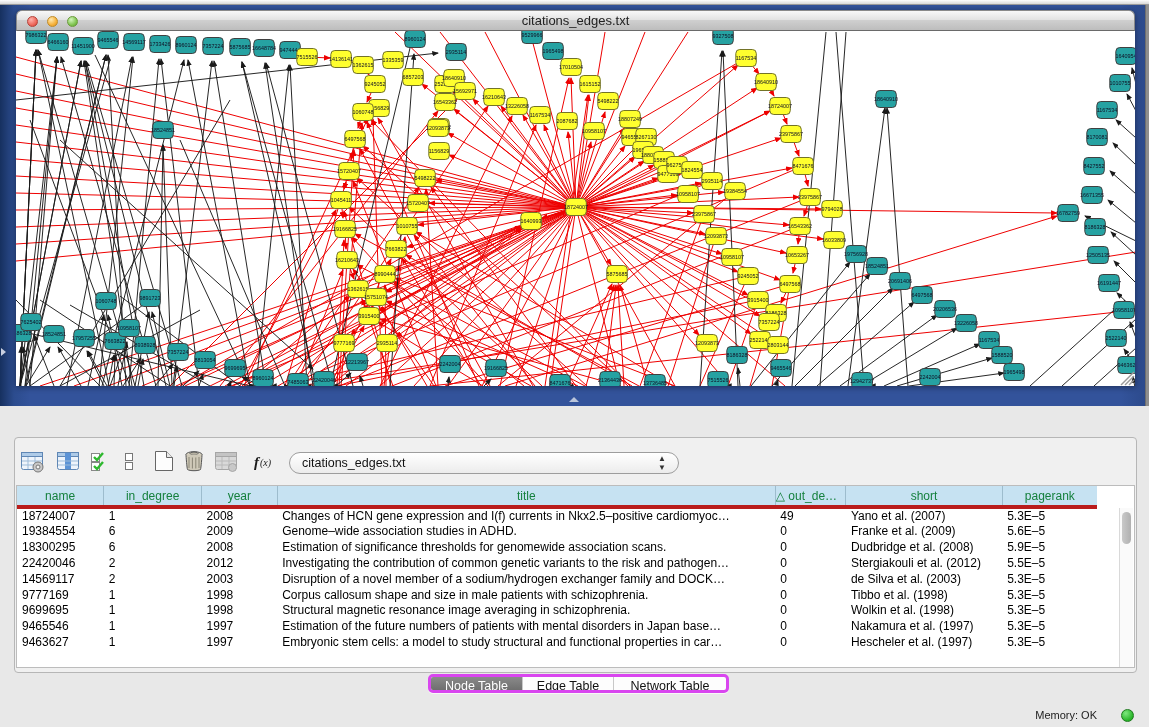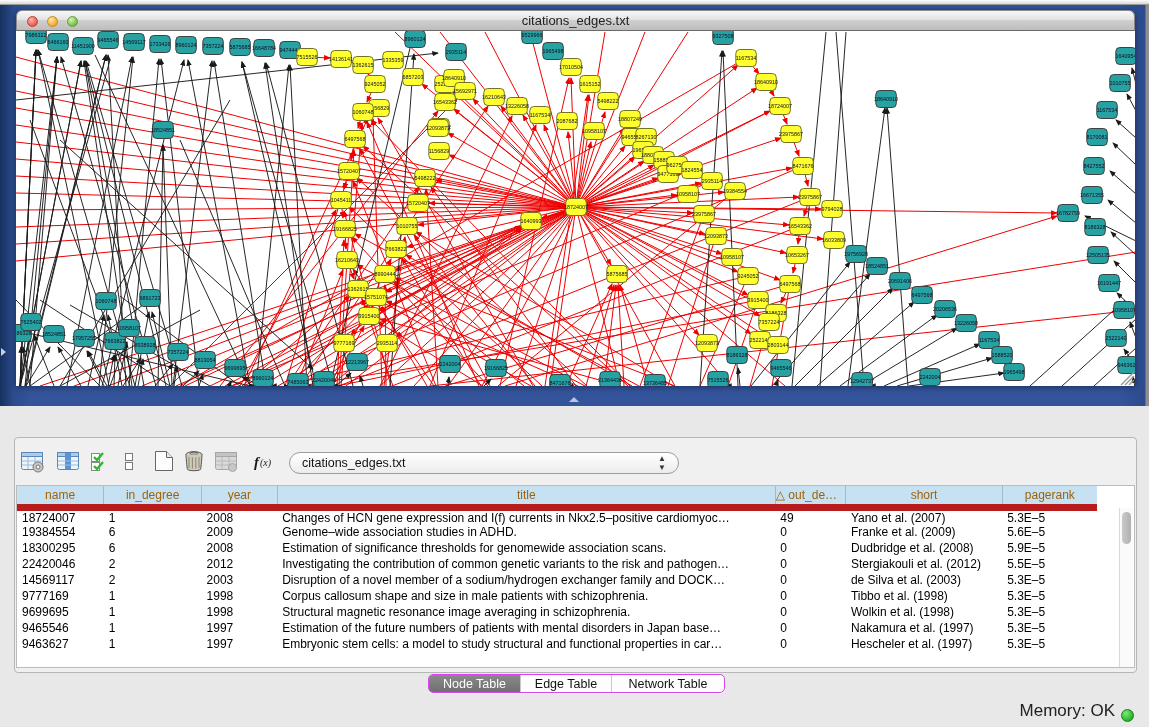--- a/index.html
+++ b/index.html
@@ -15,33 +15,33 @@
 .tl { position:absolute; top:5px; width:11px; height:11px; border-radius:50%; }
 #canvas { position:absolute; left:0; top:21px; width:1119px; height:355px; background:#fff; overflow:hidden; }
 #tp { position:absolute; left:0; top:406px; width:1149px; height:321px; background:#e8e8e8; }
 #tph { position:absolute; left:0; top:0; width:100%; height:26px; background:linear-gradient(#f4f4f4,#e2e2e2); }
 #tph .t { position:absolute; left:9px; top:6px; font-size:12px; color:#111; }
 #box { position:absolute; left:14px; top:31px; width:1123px; height:236px; background:#f0f0f0; border:1px solid #b6b6b6; border-radius:4px; }
 #combo { position:absolute; left:274px; top:14px; width:390px; height:22px; background:linear-gradient(#ffffff,#ececec); border:1px solid #9d9d9d; border-radius:11px; font-size:12.5px; color:#111; padding:3px 0 0 12px; }
 #combo .arr { position:absolute; right:12px; top:1px; font-size:8px; color:#333; line-height:9px; }
 #tbl { position:absolute; left:1px; top:47px; width:1119px; height:183px; background:#ffffff; border:1px solid #bcbcbc; overflow:hidden; }
 table { border-collapse:collapse; table-layout:fixed; width:1080px; font-size:12px; }
-th { background:#c6e2f2; border-left:1px solid #9dbccd; border-bottom:7px solid #b91c1c; font-weight:normal; font-size:12px; height:21px; color:#a16207; }
+th { background:#c6e2f2; border-left:1px solid #9dbccd; border-bottom:4px solid #b91c1c; font-weight:normal; font-size:12px; height:21px; color:#15803d; }
 th:first-child { border-left:none; }
 td { height:15.9px; padding:0 0 0 5px; color:#000; white-space:nowrap; overflow:hidden; font-size:12px; }
 .c0 { width:86px; } .c1 { width:97px; } .c2 { width:75px;margin-top:25px; } .c3 { width:494px; }
 .c4 { width:70px; } .c5 { width:155px; } .c6 { width:94px; }
 #vsb { position:absolute; right:1px; top:22px; width:14px; height:160px; background:#fafafa; border-left:1px solid #d9d9d9; }
 #vsb .th { position:absolute; left:2px; top:4px; width:9px; height:32px; background:linear-gradient(90deg,#c9c9c9,#b0b0b0); border-radius:5px; }
-#tabs { position:absolute; left:428px; top:268px; height:19px; display:flex; border:1px solid #d946ef; border-radius:5px; overflow:hidden; background:#fdfdfd; box-shadow:0 1px 0 rgba(255,255,255,.7); }
+#tabs { position:absolute; left:428px; top:268px; height:19px; display:flex; border:3px solid #d946ef; border-radius:5px; overflow:hidden; background:#fdfdfd; box-shadow:0 1px 0 rgba(255,255,255,.7); }
 #tabs div { font-size:12.5px; color:#111; line-height:18px; text-align:center; }
 #tabs .w1 { width:91px; } #tabs .w2 { width:90px; } #tabs .w3 { width:112px; }
 #tabs .sel { background:linear-gradient(#8a8a8a,#6f6f6f); color:#fff; }
 #tabs .sep { width:1px; padding:0; background:#c8c8c8; }
-#mem { position:absolute; right:34px; bottom:6px; font-size:17px; color:#222; }
+#mem { position:absolute; right:52px; bottom:6px; font-size:11px; color:#222; }
 #memdot { position:absolute; right:15px; bottom:5px; width:13px; height:13px; border-radius:50%; background:radial-gradient(circle at 35% 30%,#7ee87e,#28b428 70%); border:1px solid #1d7a1d; }
 .panhandle { position:absolute; left:1px; top:348px; width:0; height:0; border-top:4px solid transparent; border-bottom:4px solid transparent; border-left:5px solid #c8cfe0; }
 </style></head><body>
 <div id="topstrip"></div>
 <div id="desk"></div>
 <div id="rightstrip"></div>
 <div class="panhandle"></div>
 <div style="position:absolute;left:569px;top:397px;width:0;height:0;border-left:5px solid transparent;border-right:5px solid transparent;border-bottom:5px solid #b9c4da"></div>
 <div id="win">
   <div id="canvas">

